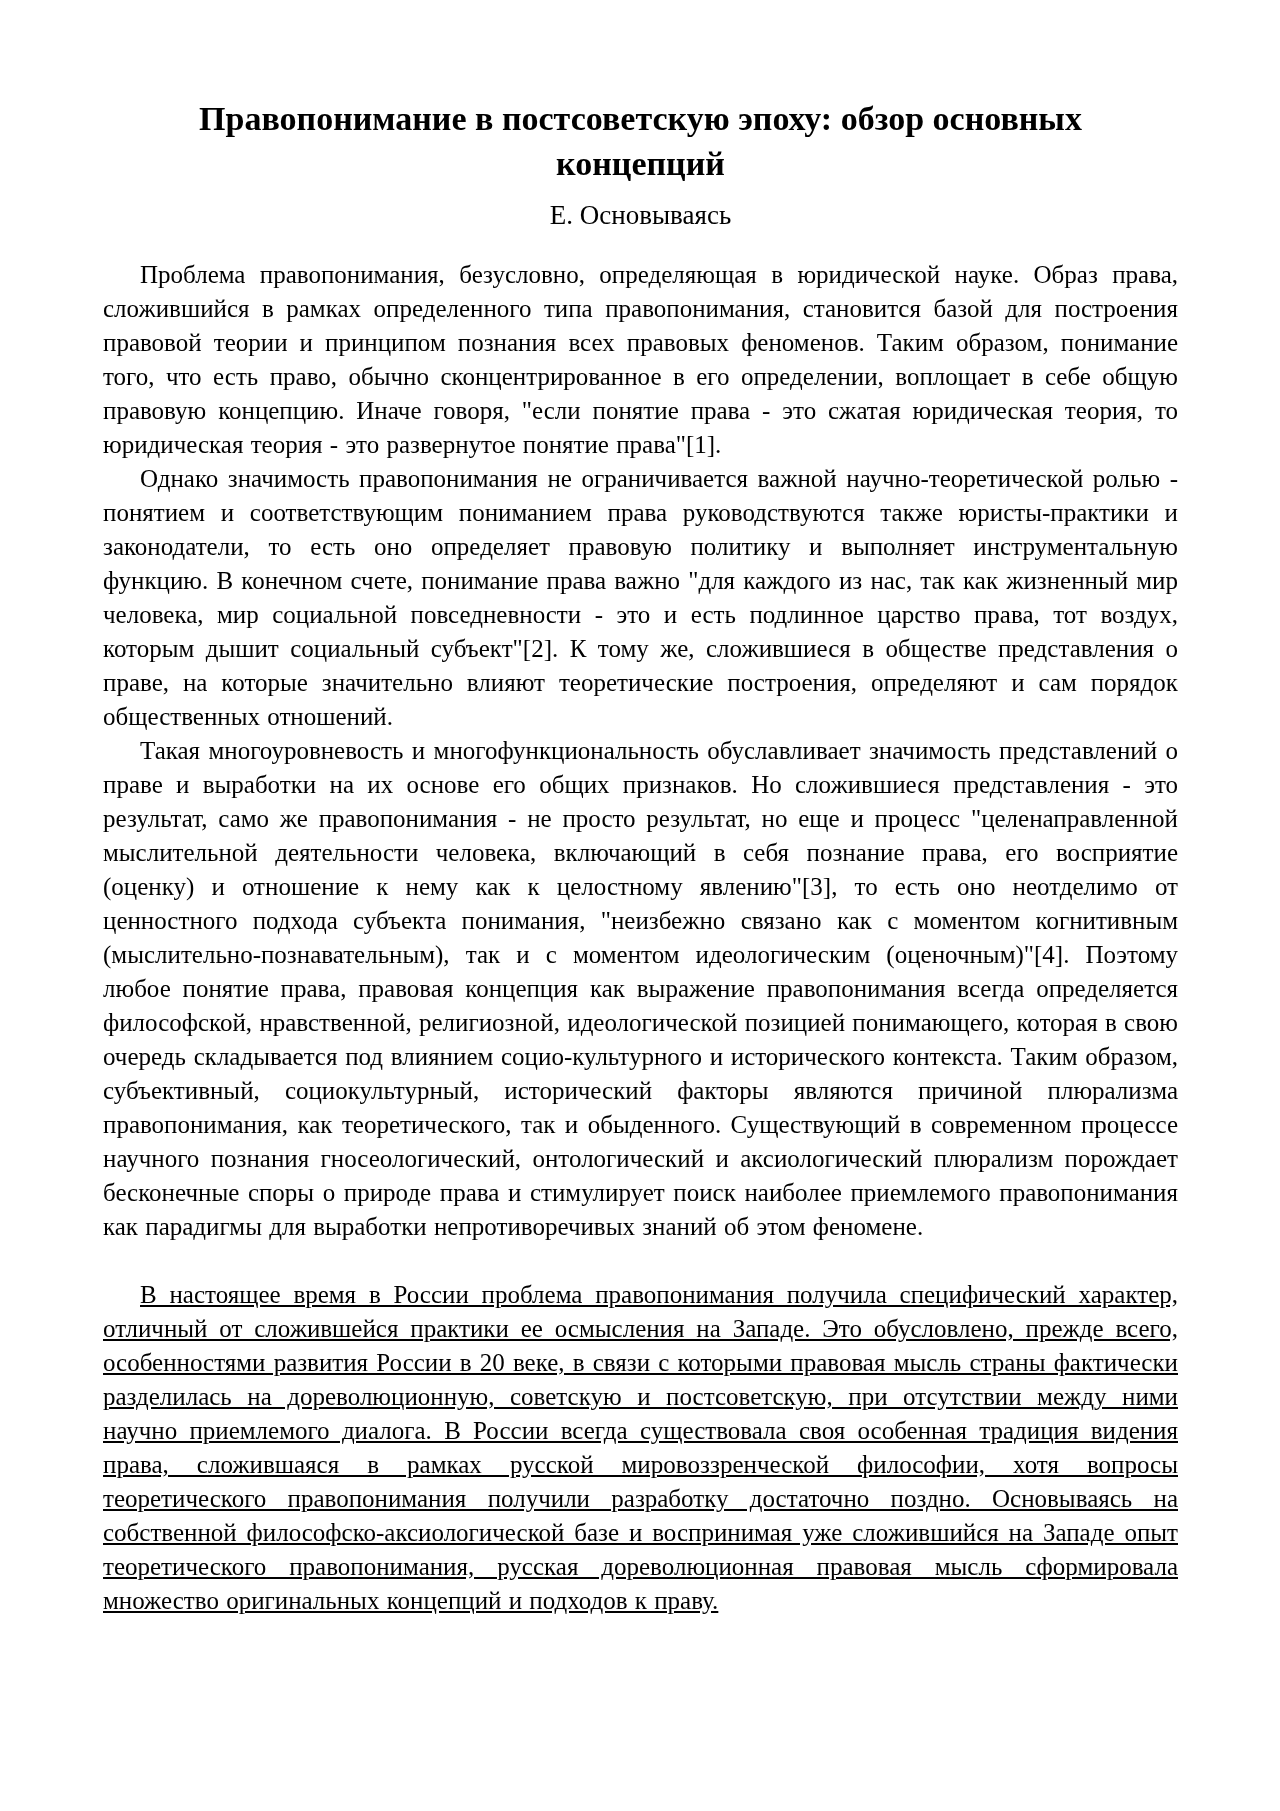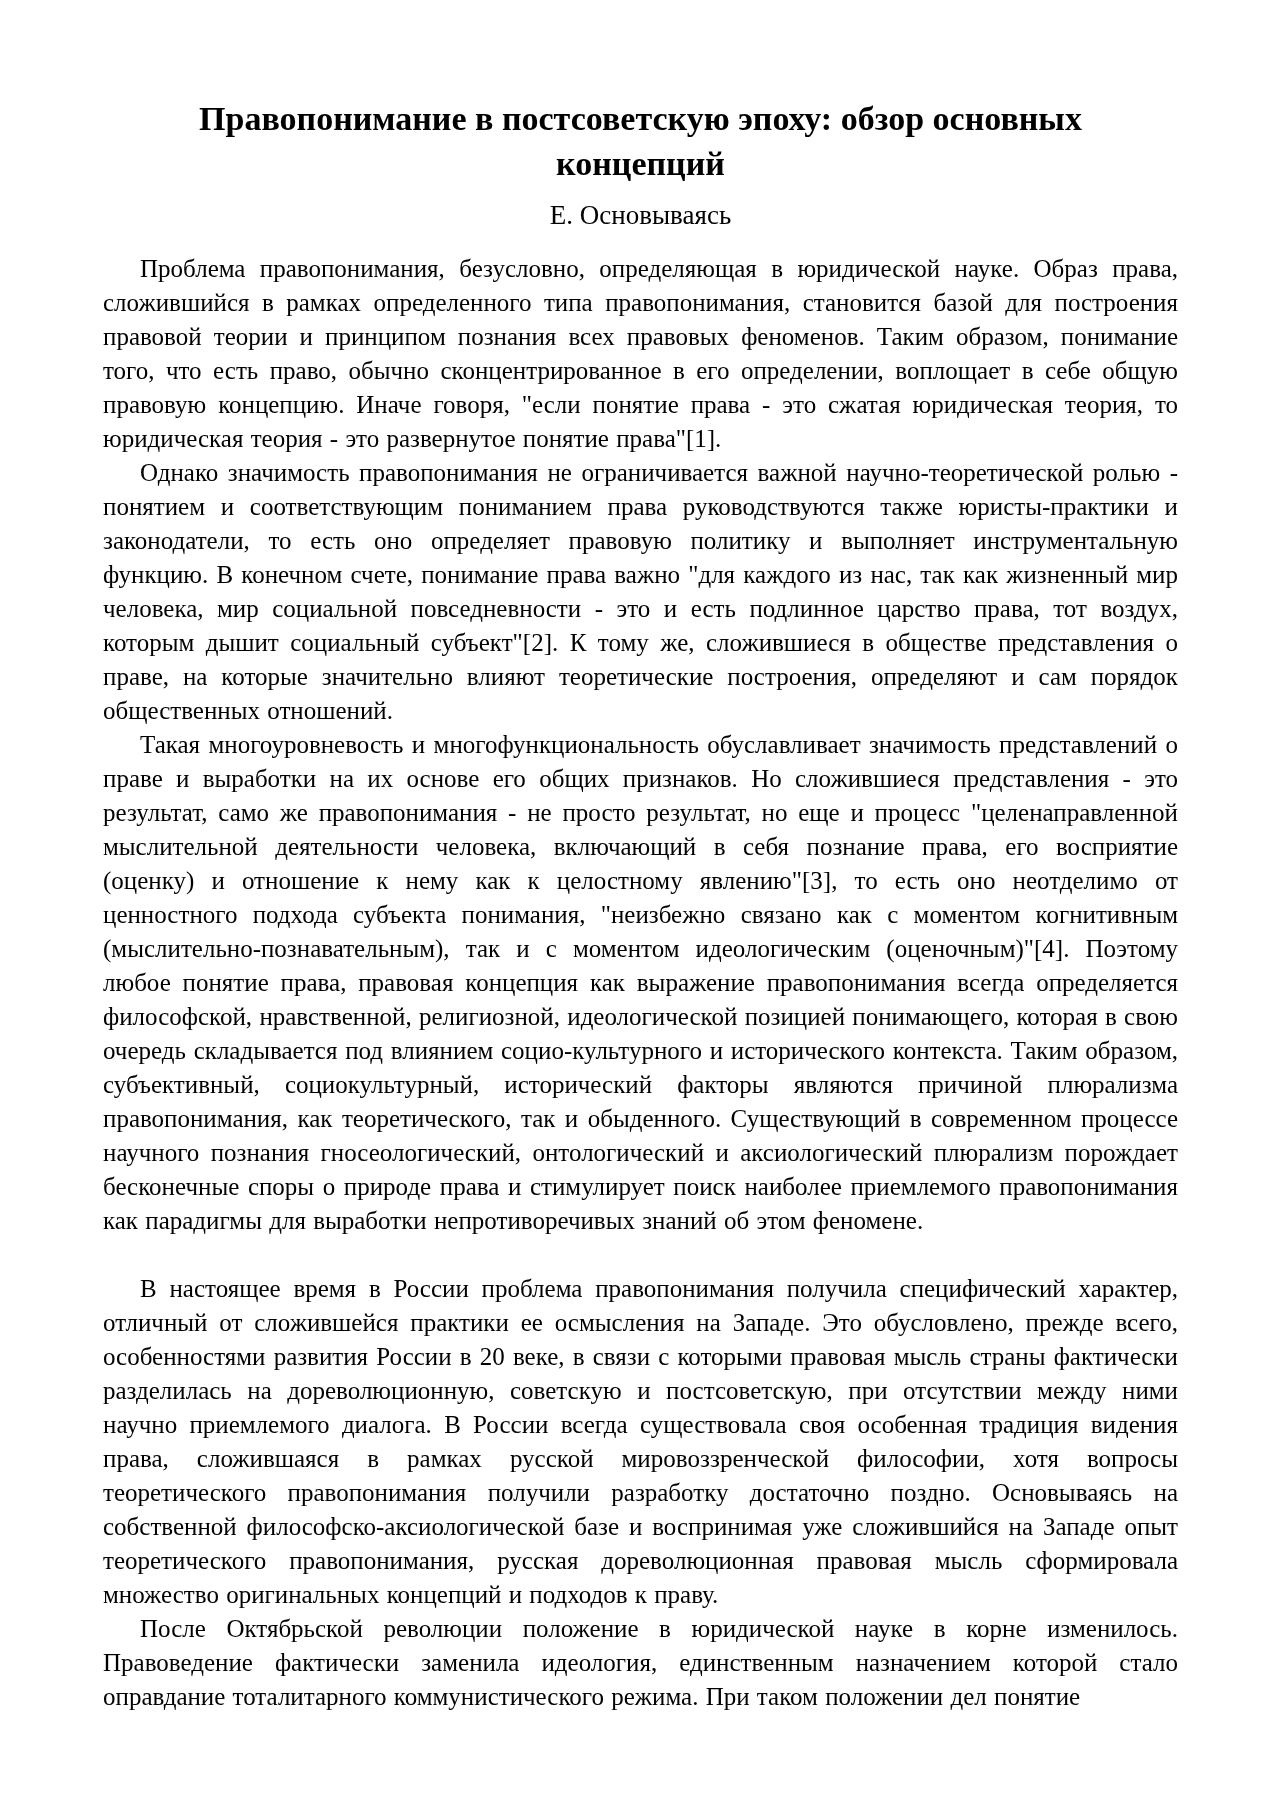--- a/index.html
+++ b/index.html
@@ -30,42 +30,42 @@
     letter-spacing: 0;
   }
   .doc-author {
     margin-top: 12px;
     font-size: 27px;
     line-height: 34px;
     font-weight: normal;
     text-align: center;
   }
   .doc-body {
-    margin-top: 20px;
+    margin-top: 26px;
   }
   .doc-par {
     margin: 0;
     font-size: 25px;
     line-height: 34px;
     text-align: justify;
     text-indent: 37px;
     word-spacing: 1px;
   }
   .doc-par.spaced {
     margin-top: 34px;
+    text-decoration: underline;
   }
 </style>
 </head>
 <body>
 
 <div class="page">
   <div class="doc-content">
     <h1 class="doc-title">Правопонимание в постсоветскую эпоху: обзор основных концепций</h1>
     <div class="doc-author">Е. Основываясь</div>
     <div class="doc-body">
       <p class="doc-par">Проблема правопонимания, безусловно, определяющая в юридической науке. Образ права, сложившийся в рамках определенного типа правопонимания, становится базой для построения правовой теории и принципом познания всех правовых феноменов. Таким образом, понимание того, что есть право, обычно сконцентрированное в его определении, воплощает в себе общую правовую концепцию. Иначе говоря, "если понятие права - это сжатая юридическая теория, то юридическая теория - это развернутое понятие права"[1].</p>
       <p class="doc-par">Однако значимость правопонимания не ограничивается важной научно-теоретической ролью - понятием и соответствующим пониманием права руководствуются также юристы-практики и законодатели, то есть оно определяет правовую политику и выполняет инструментальную функцию. В конечном счете, понимание права важно "для каждого из нас, так как жизненный мир человека, мир социальной повседневности - это и есть подлинное царство права, тот воздух, которым дышит социальный субъект"[2]. К тому же, сложившиеся в обществе представления о праве, на которые значительно влияют теоретические построения, определяют и сам порядок общественных отношений.</p>
       <p class="doc-par">Такая многоуровневость и многофункциональность обуславливает значимость представлений о праве и выработки на их основе его общих признаков. Но сложившиеся представления - это результат, само же правопонимания - не просто результат, но еще и процесс "целенаправленной мыслительной деятельности человека, включающий в себя познание права, его восприятие (оценку) и отношение к нему как к целостному явлению"[3], то есть оно неотделимо от ценностного подхода субъекта понимания, "неизбежно связано как с моментом когнитивным (мыслительно-познавательным), так и с моментом идеологическим (оценочным)"[4]. Поэтому любое понятие права, правовая концепция как выражение правопонимания всегда определяется философской, нравственной, религиозной, идеологической позицией понимающего, которая в свою очередь складывается под влиянием социо-культурного и исторического контекста. Таким образом, субъективный, социокультурный, исторический факторы являются причиной плюрализма правопонимания, как теоретического, так и обыденного. Существующий в современном процессе научного познания гносеологический, онтологический и аксиологический плюрализм порождает бесконечные споры о природе права и стимулирует поиск наиболее приемлемого правопонимания как парадигмы для выработки непротиворечивых знаний об этом феномене.</p>
       <p class="doc-par spaced">В настоящее время в России проблема правопонимания получила специфический характер, отличный от сложившейся практики ее осмысления на Западе. Это обусловлено, прежде всего, особенностями развития России в 20 веке, в связи с которыми правовая мысль страны фактически разделилась на дореволюционную, советскую и постсоветскую, при отсутствии между ними научно приемлемого диалога. В России всегда существовала своя особенная традиция видения права, сложившаяся в рамках русской мировоззренческой философии, хотя вопросы теоретического правопонимания получили разработку достаточно поздно. Основываясь на собственной философско-аксиологической базе и воспринимая уже сложившийся на Западе опыт теоретического правопонимания, русская дореволюционная правовая мысль сформировала множество оригинальных концепций и подходов к праву.</p>
-      <p class="doc-par">После Октябрьской революции положение в юридической науке в корне изменилось. Правоведение фактически заменила идеология, единственным назначением которой стало оправдание тоталитарного коммунистического режима. При таком положении дел понятие</p>
     </div>
   </div>
 </div>
 
 </body></html>

